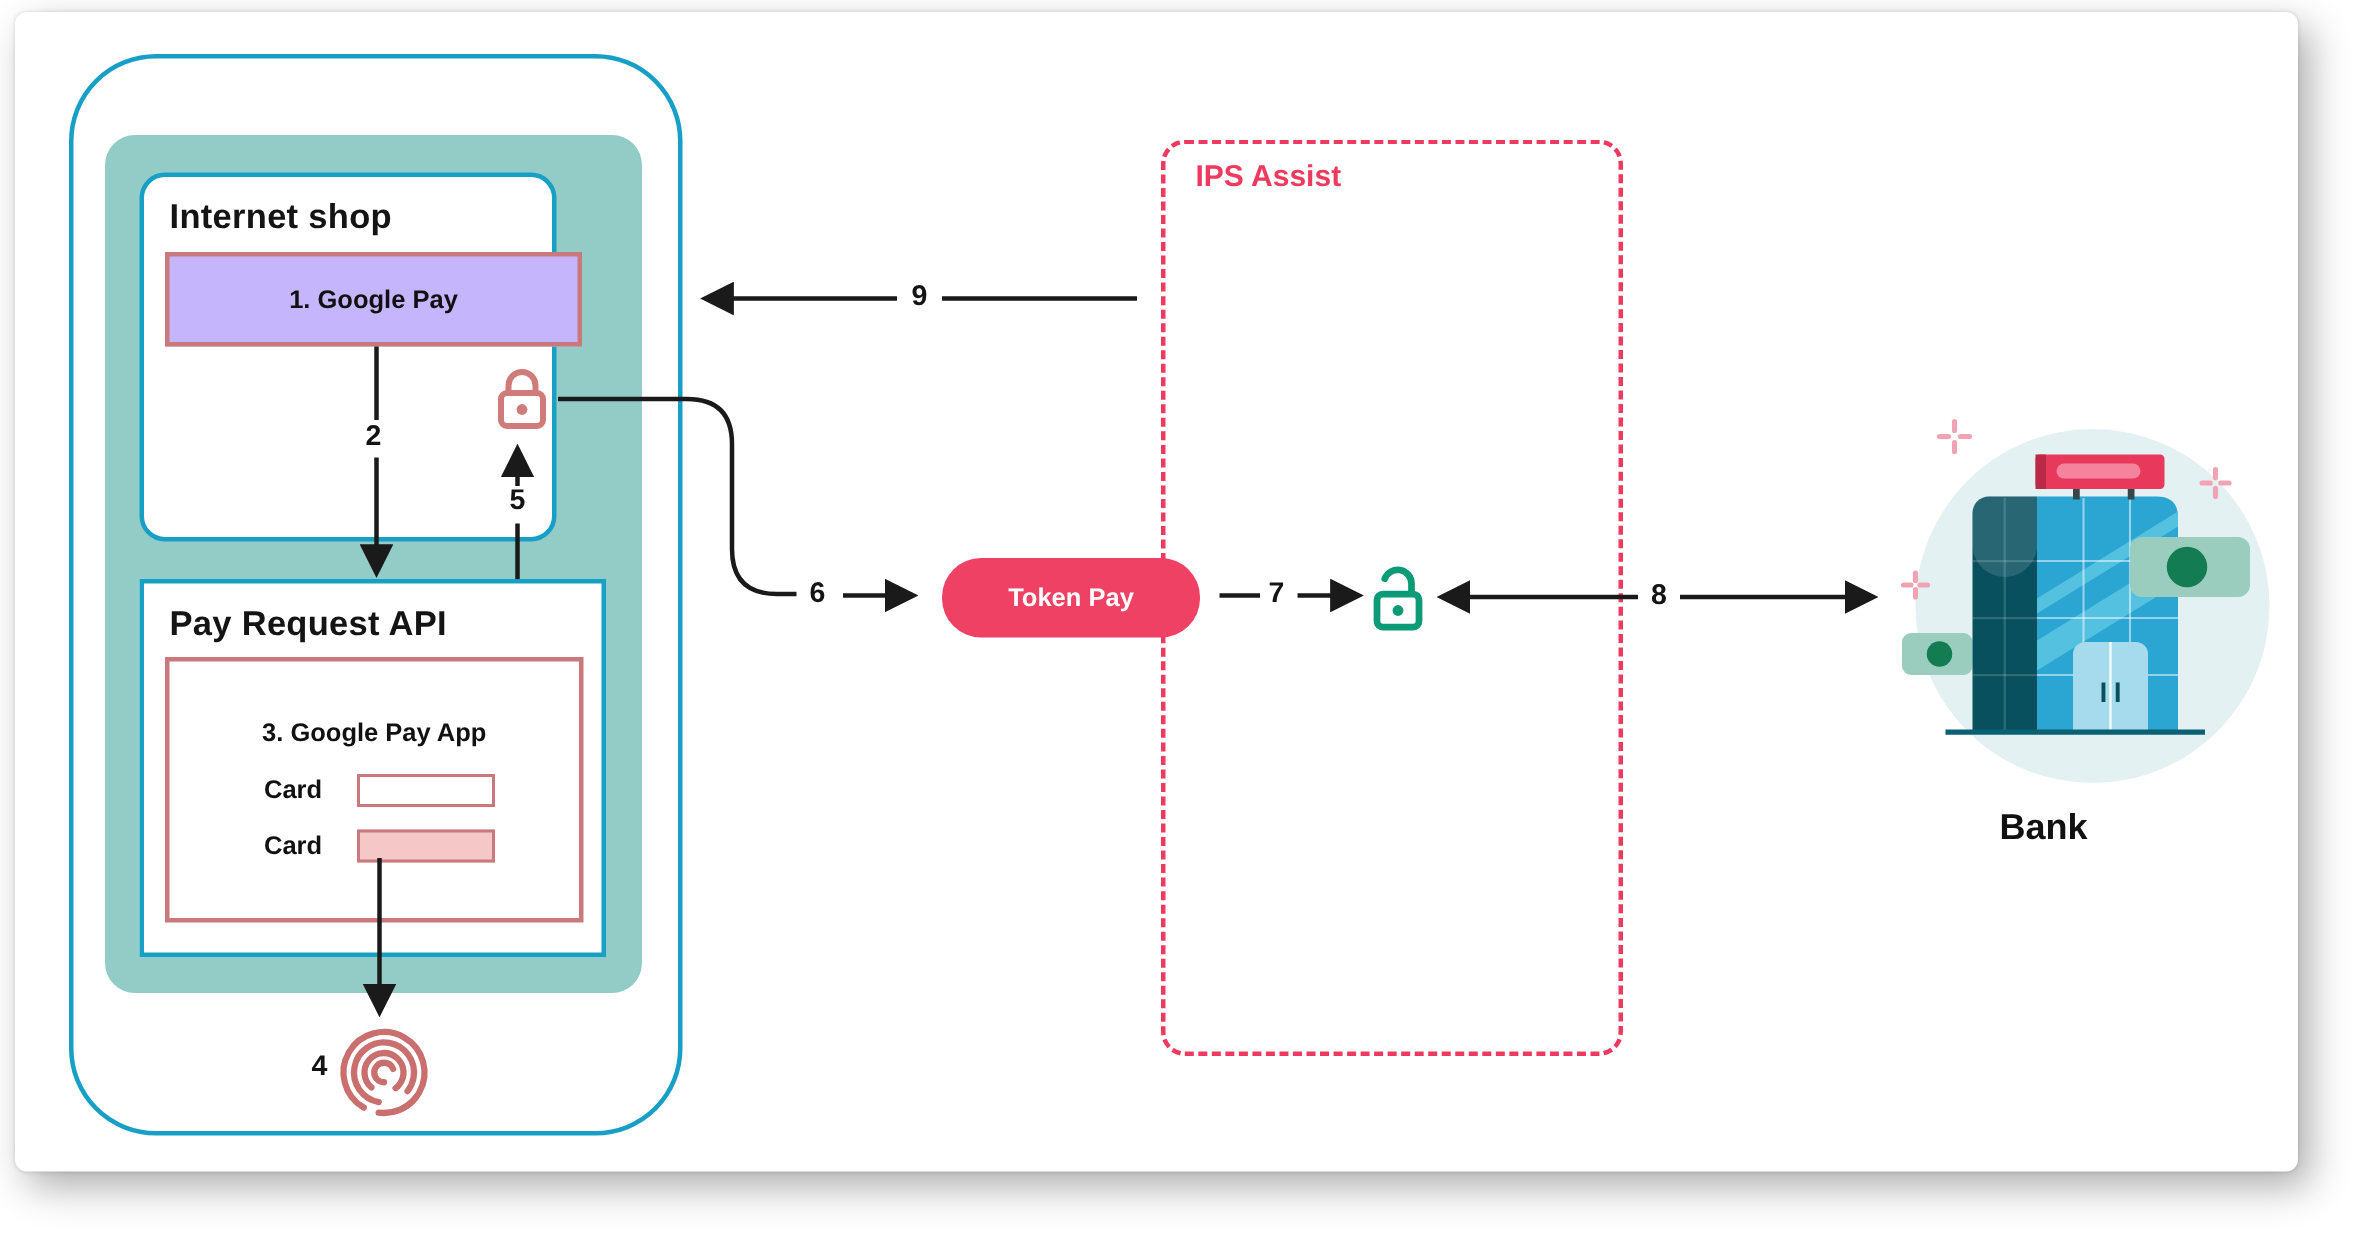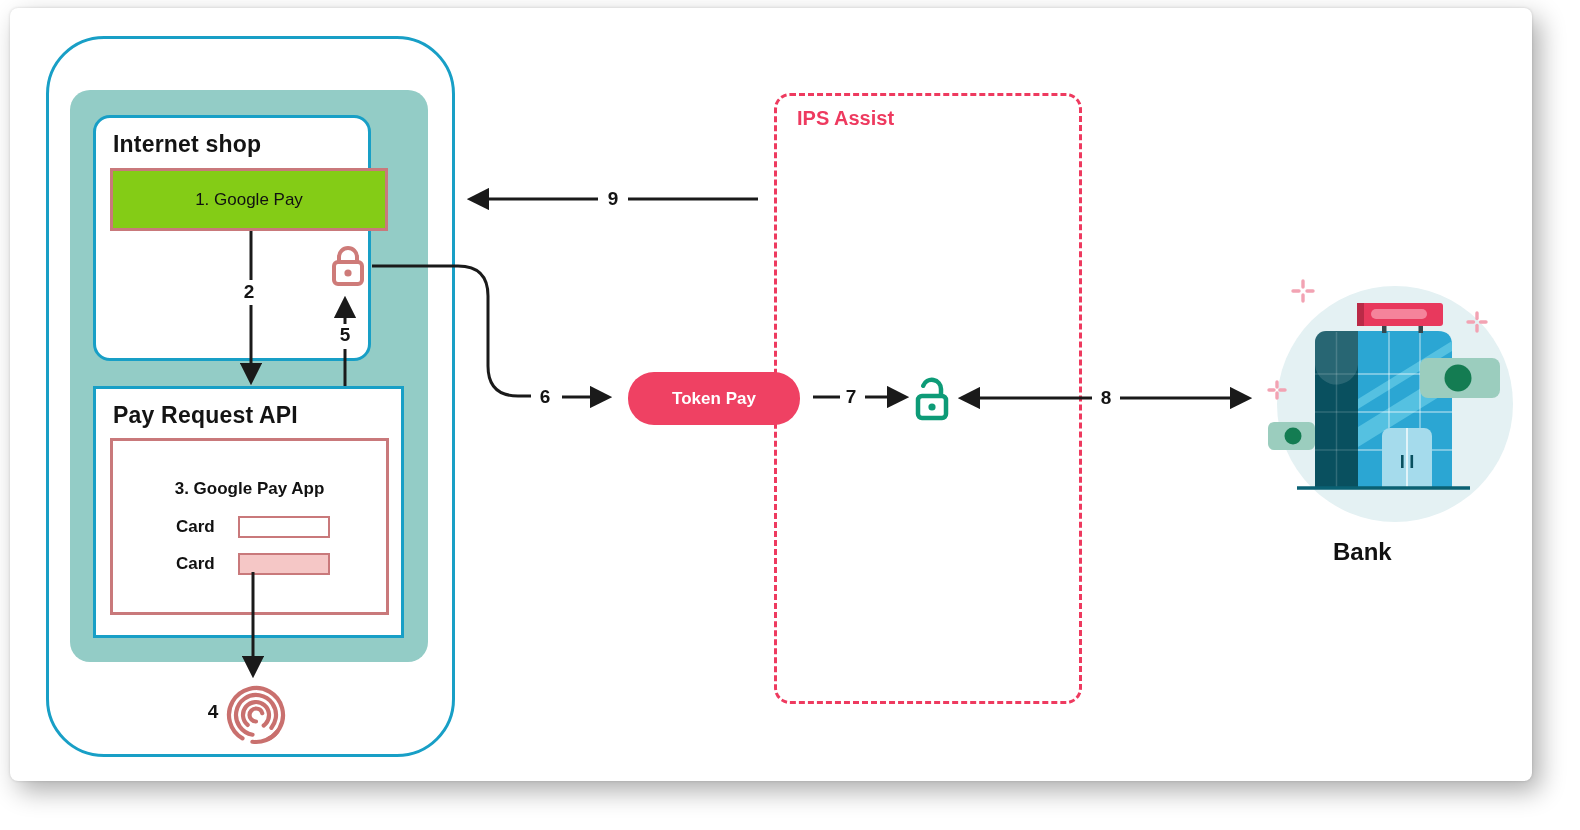--- a/index.html
+++ b/index.html
@@ -10,22 +10,22 @@
           border-radius:8px; box-shadow: 8px 10px 26px rgba(0,0,0,0.32), 0 0 3px rgba(0,0,0,0.15); }
   .abs { position:absolute; }
 
   
   .phone { left:36px; top:28px; width:409px; height:721px; border:3.5px solid #189FC6; border-radius:58px; background:#fff; z-index:1; }
   .screen { left:60px; top:82px; width:358px; height:572px; background:#93CCC6; border-radius:20px; z-index:2; }
   .ui-box { background:#fff; border:3px solid #189FC6; z-index:3; }
   .shop   { left:83px; top:107px; width:278px; height:246px;border-radius:17px; }
   .payreq { left:83px; top:378px; width:311px; height:252px; }
   .box-title { position:absolute; left:17px; top:13px; font-size:23px; font-weight:800; letter-spacing:.2px; color:#141414; }
-  .gpay { left:100px; top:160px; width:278px; height:63px; background:#84cc16; border:3px solid #C9797B;
-          display:flex; align-items:center; justify-content:center; font-size:17px; font-weight:400; z-index:4; }
+  .gpay { left:100px; top:160px; width:278px; height:63px; background:#c4b5fd; border:3px solid #C9797B;
+          display:flex; align-items:center; justify-content:center; font-size:17px; font-weight:700; z-index:4; }
   .inner-app { left:100px; top:430px; width:279px; height:177px; background:#fff; border:3px solid #C9797B; z-index:4;padding-left:28px; }
   .app-title { position:absolute; left:0; right:0; top:38px; text-align:center; font-size:17px; font-weight:800; }
   .card-label { position:absolute; font-size:17px; font-weight:700; line-height:22px; }
   .card-input { position:absolute; width:92px; height:22px; border:2.5px solid #C9797B; background:#fff; }
   .card-input.filled { background:#F5C7C6; }
 
   
   .token { left:618px; top:364px; width:172px; height:53px; background:#EF4163; border-radius:26px;
            color:#fff; display:flex; align-items:center; justify-content:center; font-size:17px; font-weight:800; z-index:6; }
   .ips { left:764px; top:85px; width:308px; height:611px; border:3px dashed #EE3A5F; border-radius:16px; z-index:1; }

